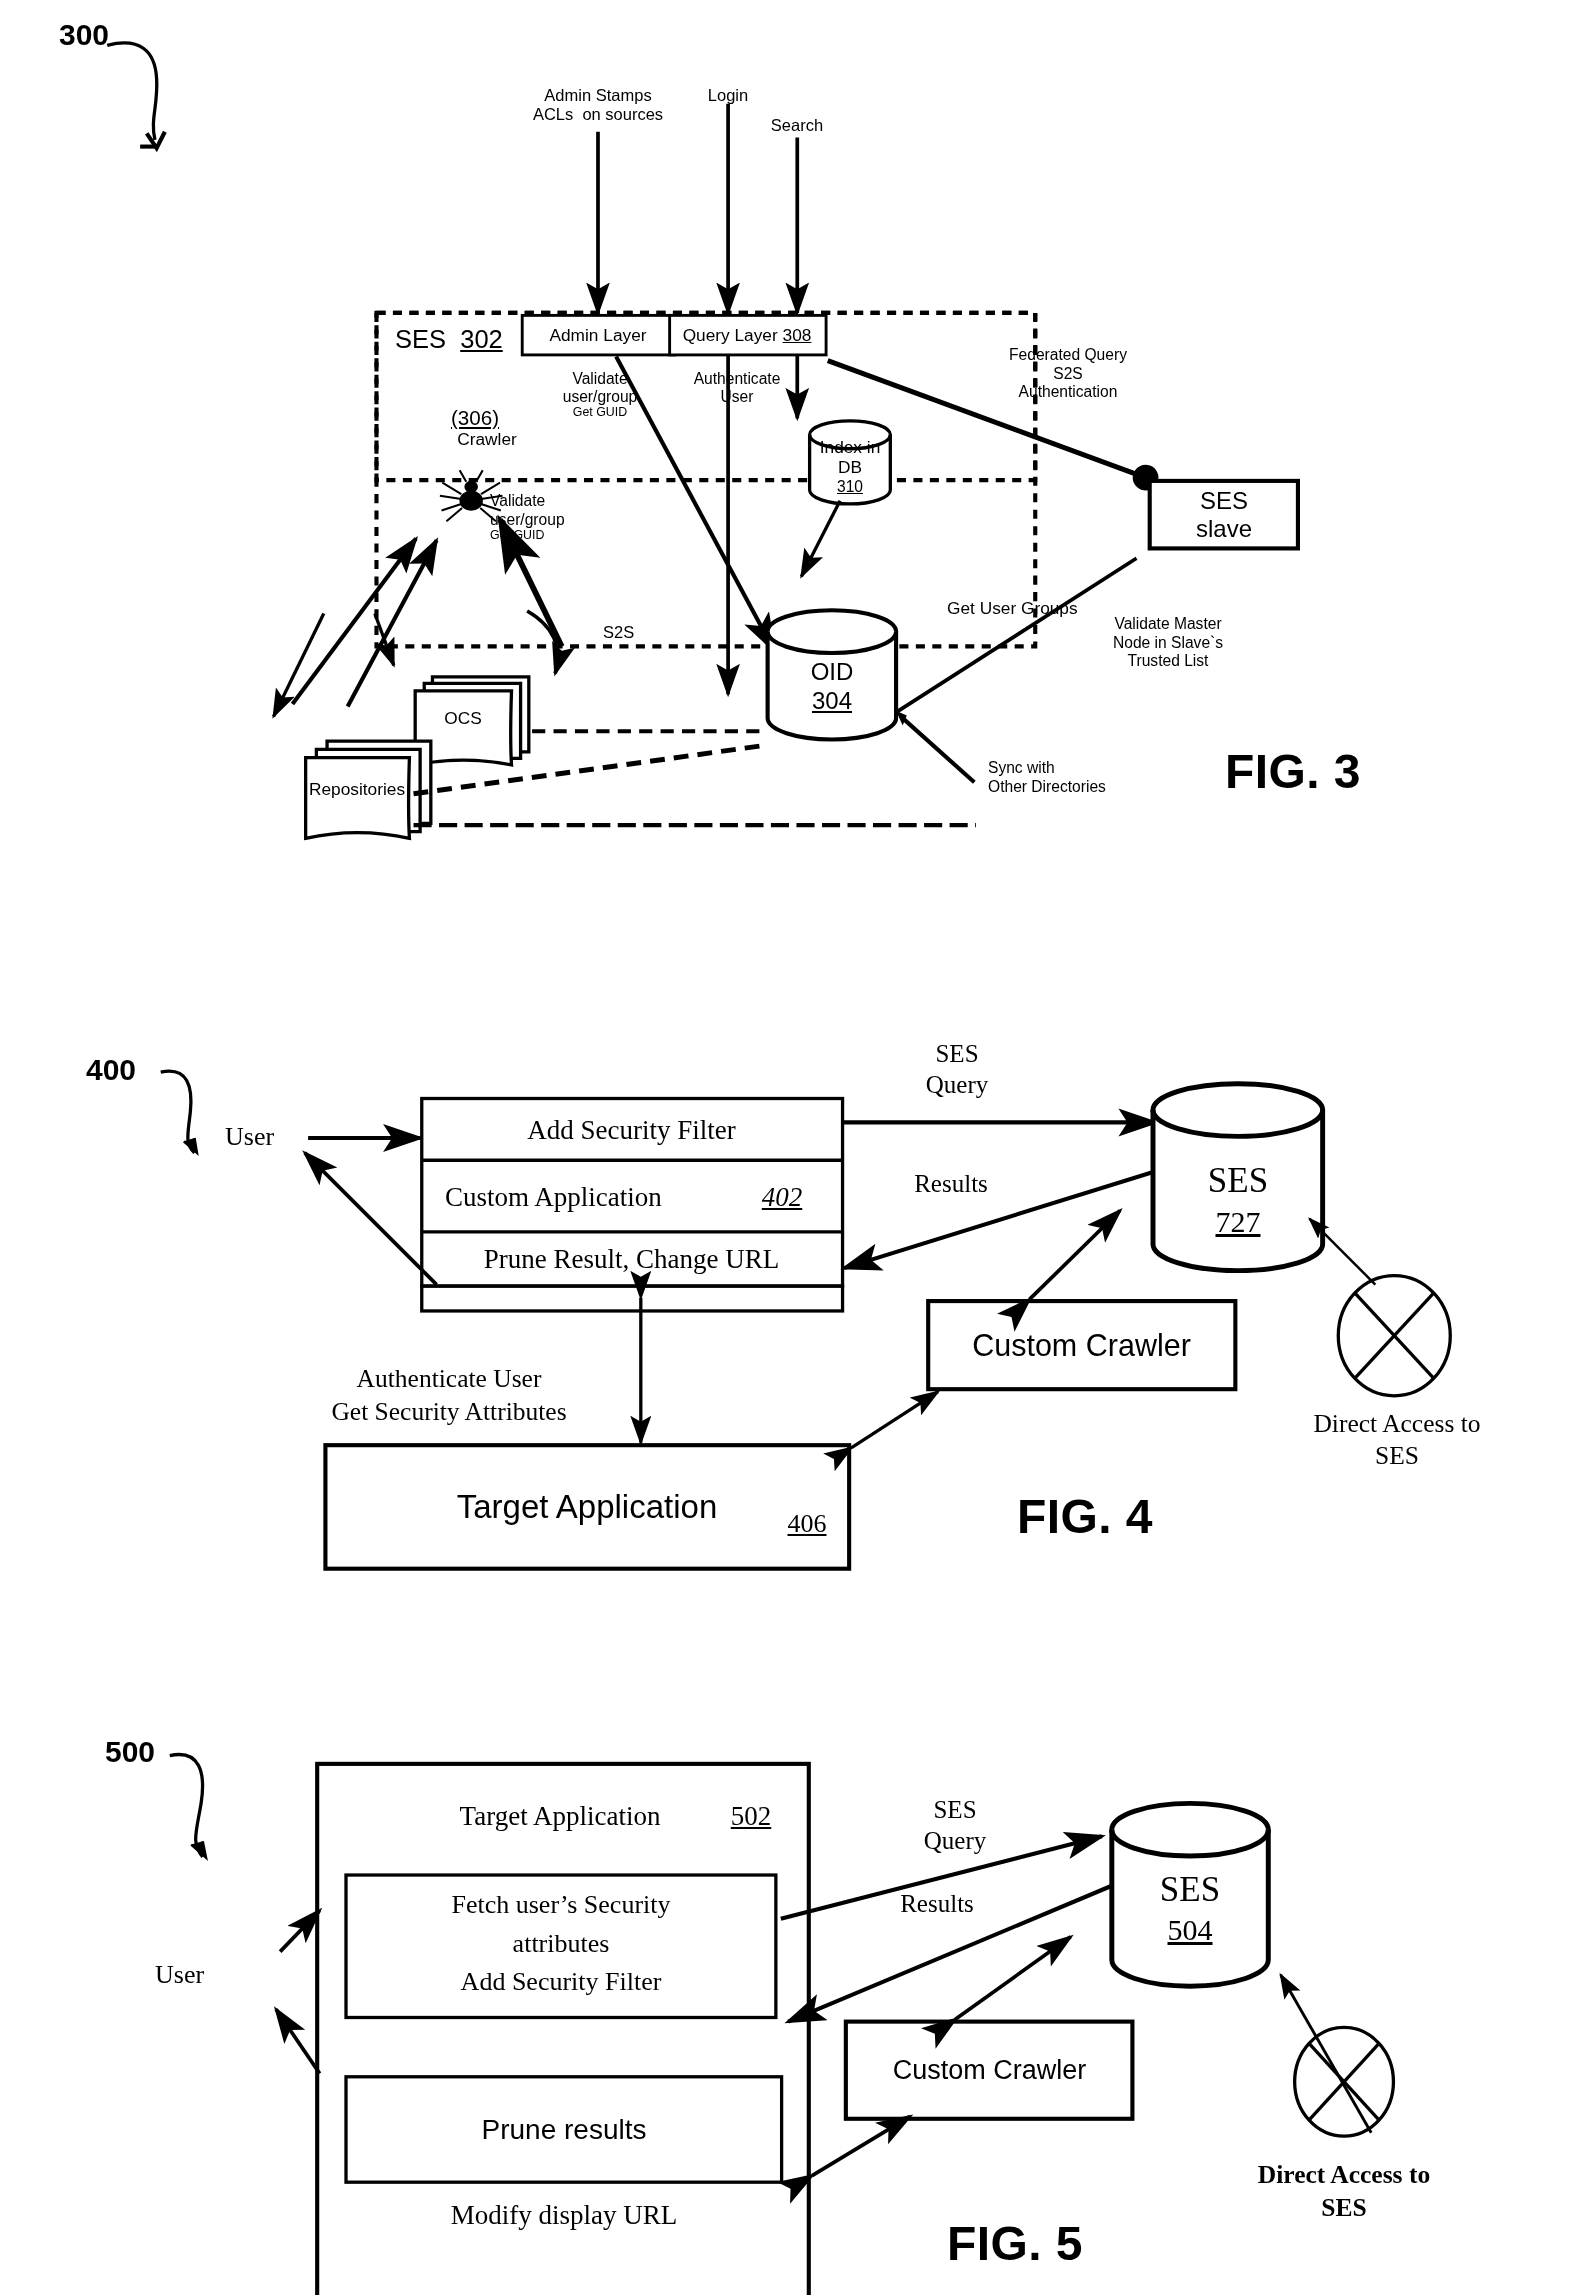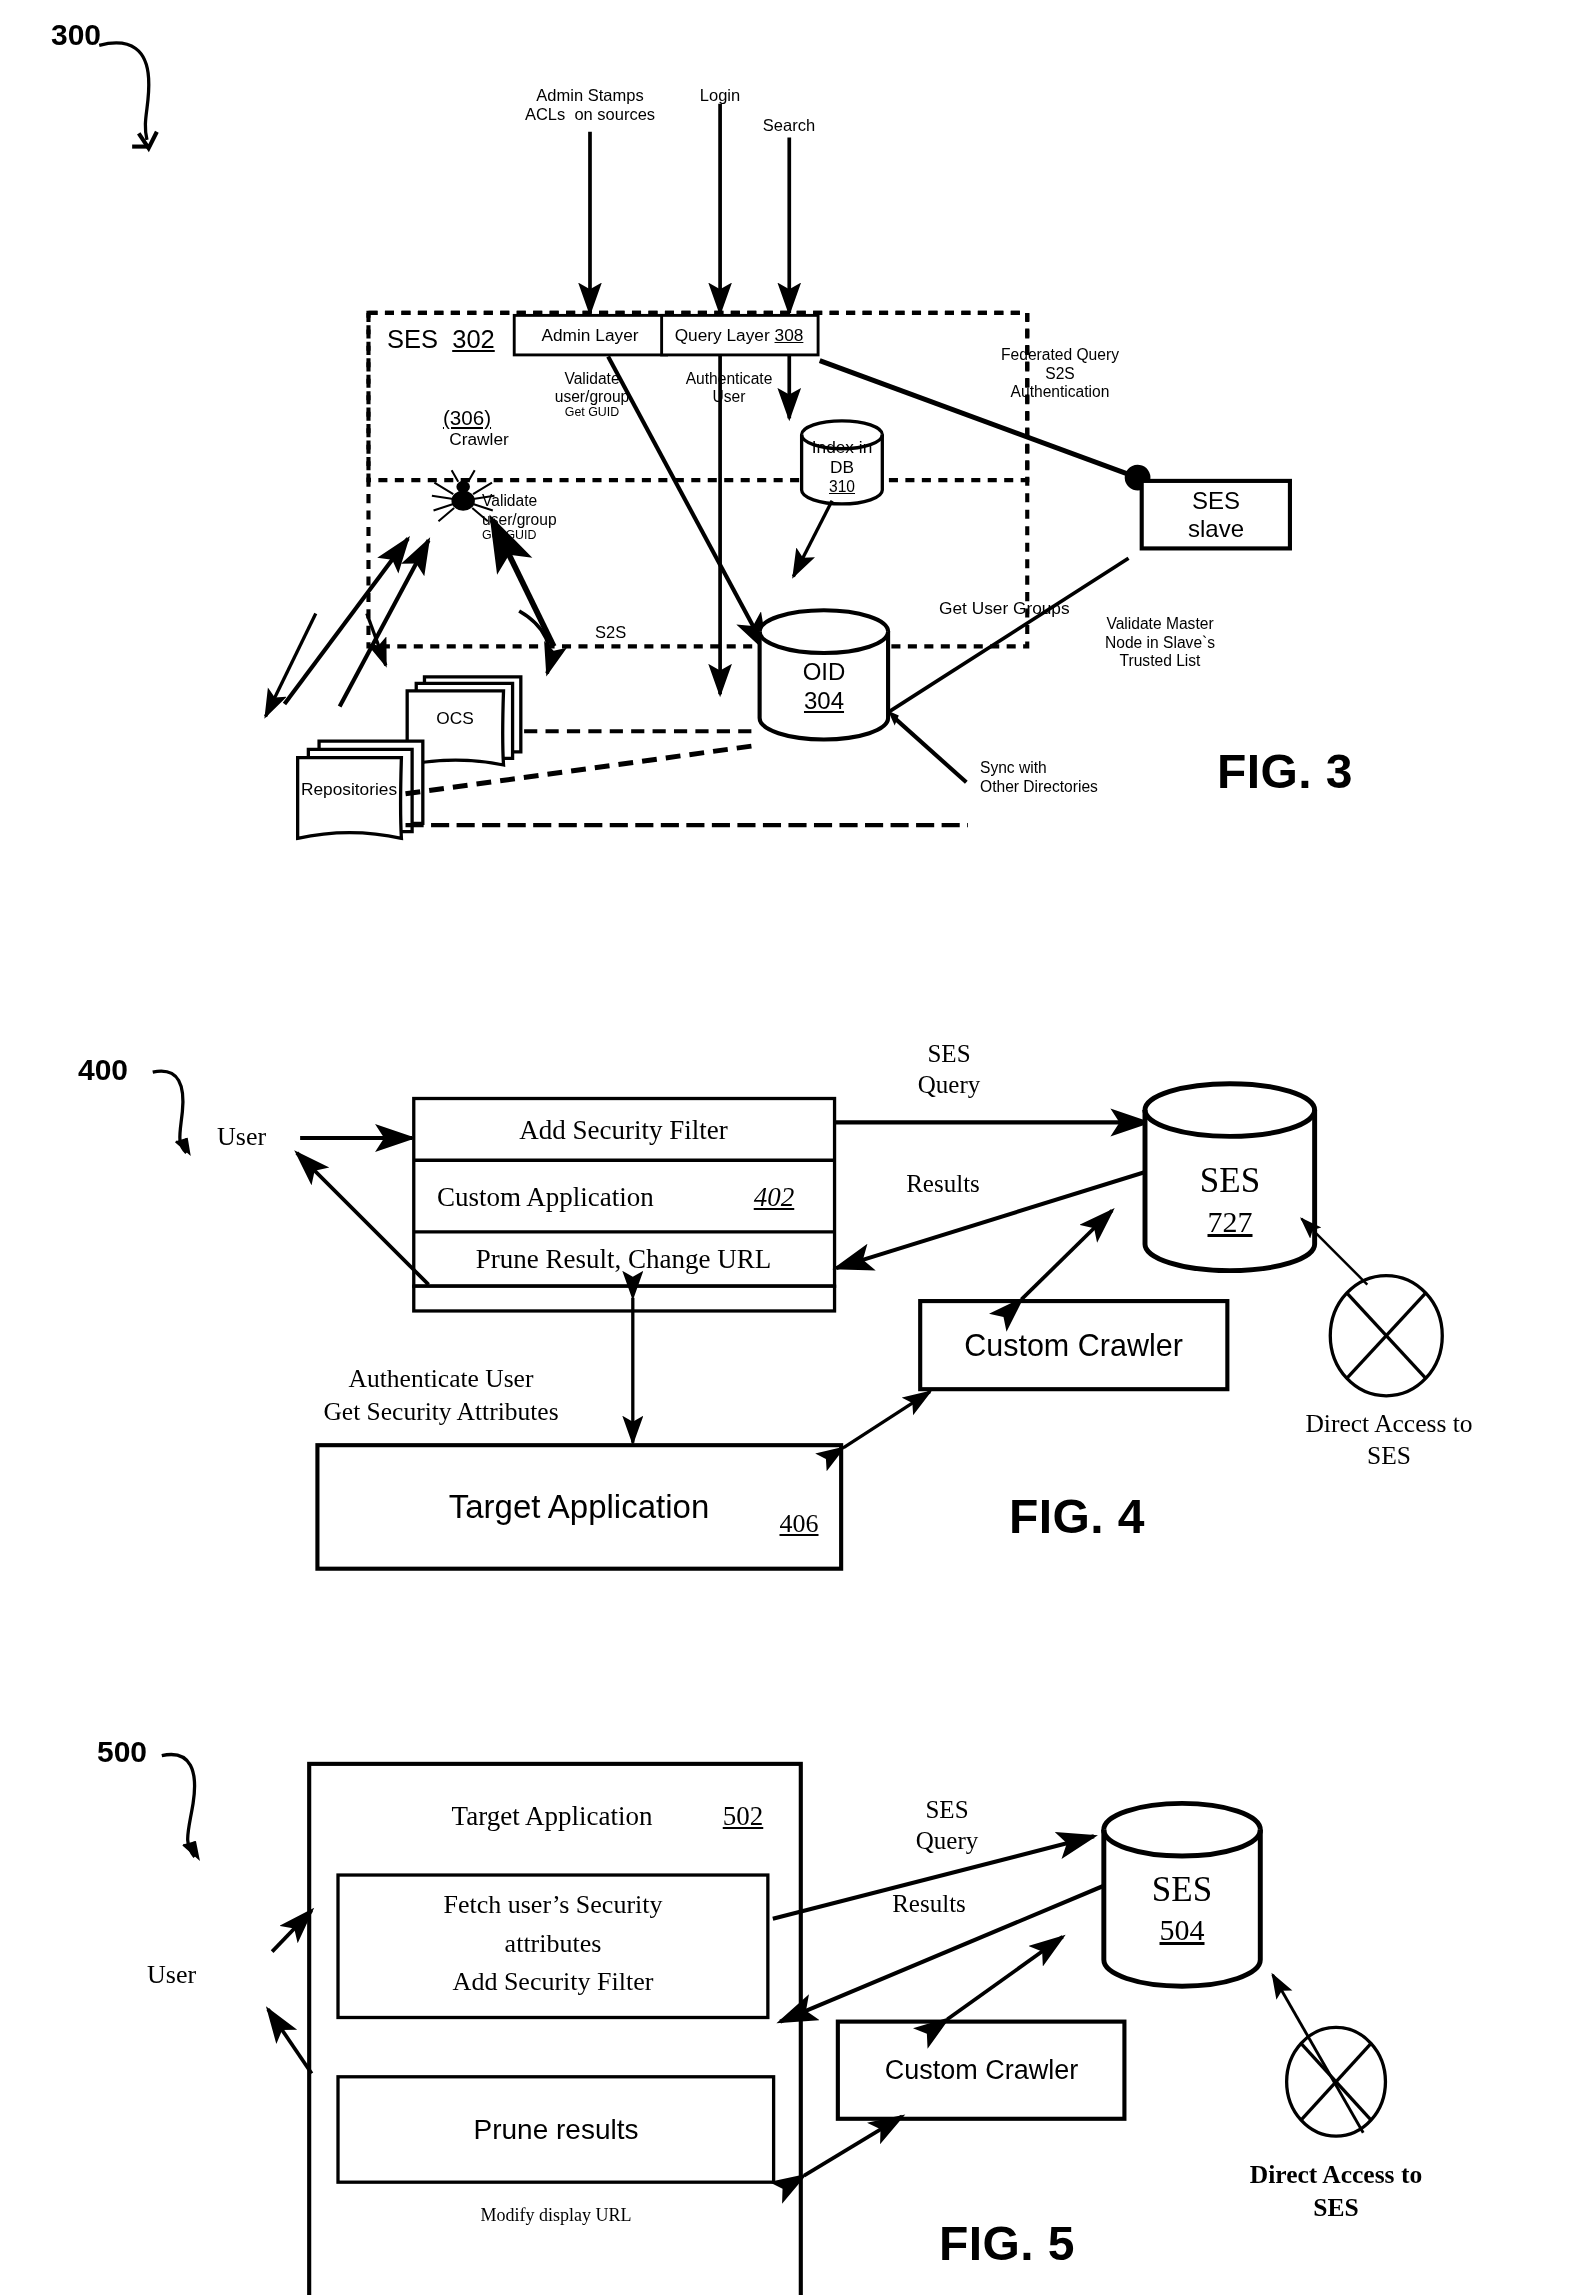--- a/index.html
+++ b/index.html
@@ -10,21 +10,21 @@
   body {
     width: 1595px;
     height: 2295px;
     position: relative;
     font-family: "Liberation Sans", sans-serif;
     color: #000000;
     overflow: hidden;
   }
   .page {
     position: absolute;
-    left: 0; top: 0;
+    left: 8px; top: 0;
     width: 1379px;
     height: 2295px;
   }
   svg.fig {
     position: absolute;
     left: 0; top: 0;
     width: 1595px;
     height: 2295px;
     overflow: visible;
   }
@@ -339,21 +339,21 @@
 
 <div class="boxtext serif" style="left:375px; top:1796px; width:354px; height:41px; font-size:27px;">Target Application</div>
 <div class="boxtext serif u" style="left:710px; top:1796px; width:66px; height:41px; font-size:27px;">502</div>
 
 <div class="t serif center" style="left:553px; top:1890px; font-size:26px;">Fetch user’s Security</div>
 <div class="t serif center" style="left:553px; top:1929px; font-size:26px;">attributes</div>
 <div class="t serif center" style="left:553px; top:1967px; font-size:26px;">Add Security Filter</div>
 
 <div class="boxtext sans" style="left:338px; top:2077px; width:436px; height:105px; font-size:28px;">Prune results</div>
 
-<div class="boxtext serif" style="left:338px; top:2191px; width:436px; height:49px; font-size:18px;">Modify display URL</div>
+<div class="boxtext serif" style="left:338px; top:2191px; width:436px; height:49px; font-size:27px;">Modify display URL</div>
 
 <div class="t serif center" style="left:947px; top:1796px; font-size:25px;">SES</div>
 <div class="t serif center" style="left:947px; top:1827px; font-size:25px;">Query</div>
 <div class="t serif center" style="left:929px; top:1890px; font-size:25px;">Results</div>
 
 <div class="t serif center" style="left:1182px; top:1870px; font-size:35px;">SES</div>
 <div class="t serif center u" style="left:1182px; top:1913px; font-size:30px;">504</div>
 
 <div class="boxtext sans" style="left:838px; top:2022px; width:287px; height:97px; font-size:27px;">Custom Crawler</div>
 

